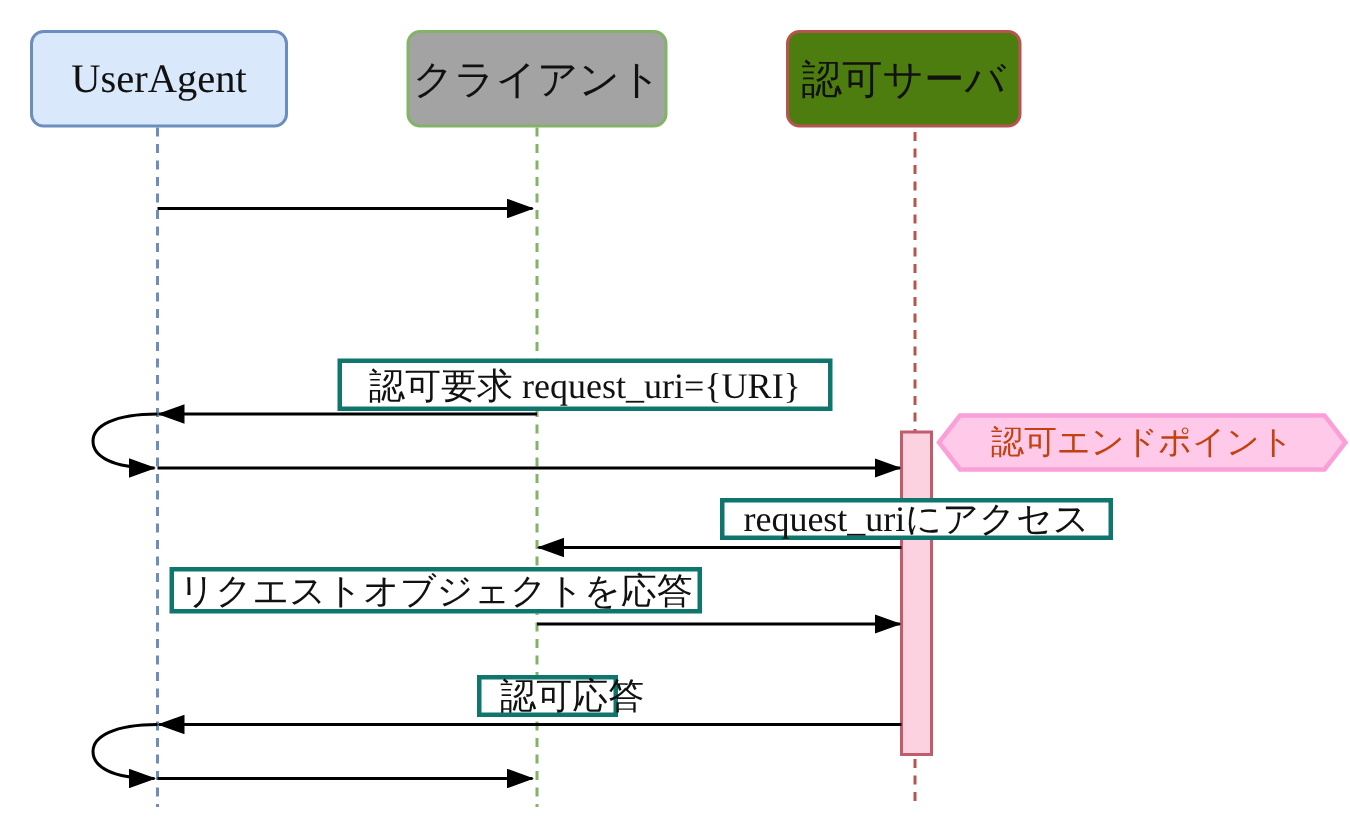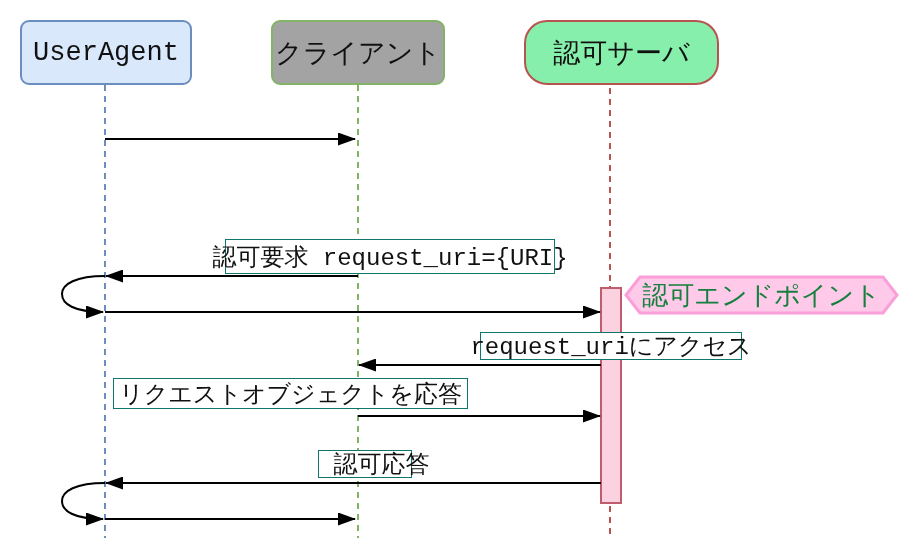--- a/index.html
+++ b/index.html
@@ -1,41 +1,41 @@
 <!DOCTYPE html>
 <html><head>
 <meta charset="utf-8">
 <style>
   html,body{margin:0;padding:0;background:#ffffff;}
   .canvas{
     position:relative;width:900px;height:555px;background:#ffffff;overflow:hidden;
-    font-family:Liberation Mono, monospace;
+    font-family:Liberation Serif, serif;
   }
   .layer{position:absolute;left:0;top:0;}
   .actor{
     position:absolute;top:20px;height:65px;border-radius:9px;border:2px solid;
     display:flex;align-items:center;justify-content:center;
     font-size:27px;color:#111;box-sizing:border-box;
   }
   .actor-blue{left:20px;width:172px;background:#dae8fc;border-color:#6c8ebf;}
   .actor-green{left:271px;width:174px;background:#a3a3a3;border-color:#82b366;}
-  .actor-red{left:524px;width:195px;background:#86efac;border-color:#b85450;border-radius:23px;}
+  .actor-red{left:524px;width:157px;background:#4d7c0f;border-color:#b85450;}
   .msg-label{
-    position:absolute;background:#ffffff;border:1px solid #0f766e;
+    position:absolute;background:#ffffff;border:3px solid #0f766e;
     display:flex;align-items:center;justify-content:center;
     font-size:24px;color:#111;box-sizing:border-box;white-space:nowrap;
   }
   .lbl-1{left:225px;top:239px;width:330px;height:35px;}
   .lbl-3{left:480px;top:332px;width:262px;height:28px;}
   .lbl-4{left:113px;top:378px;width:355px;height:31px;}
   .lbl-5{left:318px;top:450px;width:94px;height:28px;padding-left:33px;}
   .note-text{
     position:absolute;left:628px;top:278px;width:267px;height:34px;
     display:flex;align-items:center;justify-content:center;
-    font-size:26px;color:#15803d;
+    font-size:22px;color:#c2410c;
   }
 </style>
 </head>
 <body>
 
 <div class="canvas">
 
   <svg class="layer" width="900" height="555" viewBox="0 0 900 555">
     <defs>
       <marker id="ah" markerUnits="userSpaceOnUse" markerWidth="18" markerHeight="13" refX="17" refY="6.5" orient="auto">

